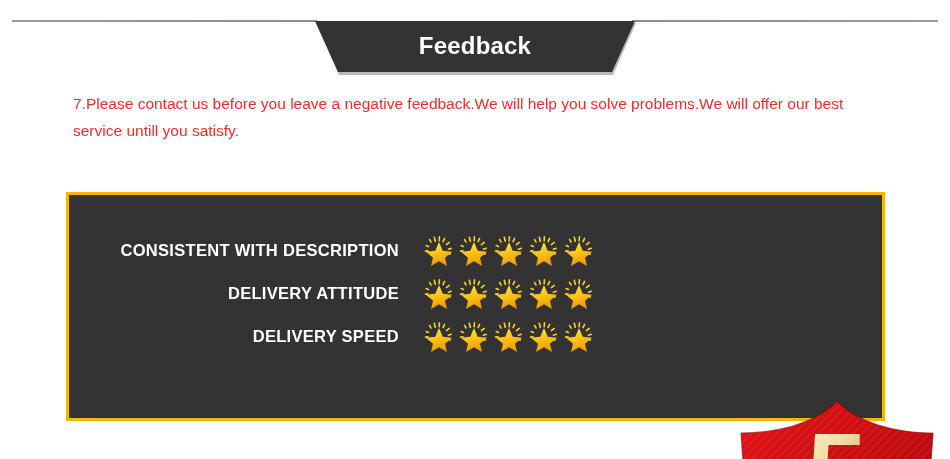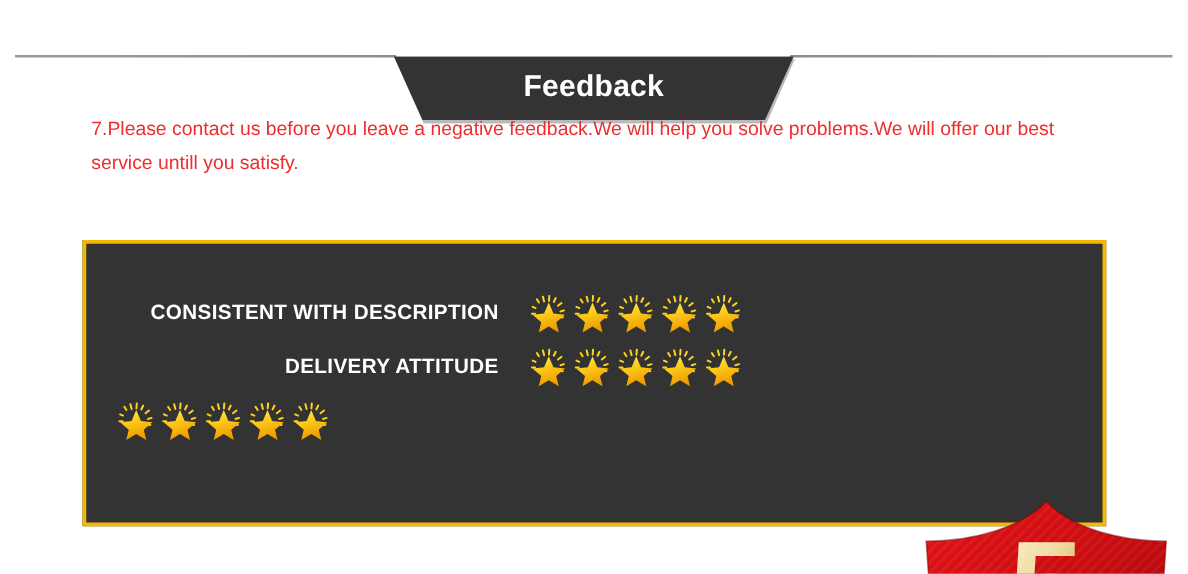--- a/index.html
+++ b/index.html
@@ -6,21 +6,21 @@
   body{
     width:950px;height:459px;
     background:#ffffff;
     font-family:"Liberation Sans", sans-serif;
     overflow:hidden;
     position:relative;
   }
   #page{position:relative;width:950px;height:459px;}
 
   
-  .header-band{position:absolute;left:0;top:0;width:950px;height:80px;margin-top:24px;}
+  .header-band{position:absolute;left:0;top:0;width:950px;height:80px;}
   .rule-left{position:absolute;left:12px;top:20px;width:305px;height:2px;
     background:linear-gradient(to right,#9a9a9a,#8e8e8e);}
   .rule-right{position:absolute;left:632px;top:20px;width:306px;height:2px;
     background:linear-gradient(to left,#9a9a9a,#8e8e8e);}
   .tab-shadow{position:absolute;left:316px;top:23px;width:320px;height:52px;
     background:#b9b9b9;
     clip-path:polygon(0 0,320px 0,297px 52px,23px 52px);
     filter:blur(0.4px);}
   .tab{position:absolute;left:315px;top:21px;width:320px;height:51px;
     background:#333333;
@@ -228,20 +228,21 @@
                 <rect x="49" y="33" width="3.2" height="9" rx="1.4" transform="rotate(96 50.6 37.5)"></rect>
                 <rect x="6" y="18" width="3.2" height="8" rx="1.4" transform="rotate(-68 7.6 22)"></rect>
                 <rect x="5" y="28" width="3.2" height="8" rx="1.4" transform="rotate(-94 6.6 32)"></rect>
               </g>
               <path fill="url(#sg1)" d="M31 14 L38.5 31.5 L57 33.5 L43 45.5 L47 62 L31 52.5 L15 62 L19 45.5 L5 33.5 L23.5 31.5 Z"></path>
             </svg>
         </span>
       </div>
 
       <div class="rating-row">
+        <span class="rating-label">DELIVERY SPEED</span>
         <span class="stars">
           <svg class="star-ico" viewBox="0 0 64 64">
               <g fill="#ffd21e">
                 <rect x="12" y="7" width="3.2" height="9" rx="1.4" transform="rotate(-32 13.6 11.5)"></rect>
                 <rect x="21" y="3" width="3.2" height="11" rx="1.4" transform="rotate(-14 22.6 8.5)"></rect>
                 <rect x="30" y="2" width="3.2" height="11" rx="1.4" transform="rotate(4 31.6 7.5)"></rect>
                 <rect x="39" y="5" width="3.2" height="10" rx="1.4" transform="rotate(26 40.6 10)"></rect>
                 <rect x="47" y="12" width="3.2" height="10" rx="1.4" transform="rotate(52 48.6 17)"></rect>
                 <rect x="51" y="23" width="3.2" height="9" rx="1.4" transform="rotate(74 52.6 27.5)"></rect>
                 <rect x="49" y="33" width="3.2" height="9" rx="1.4" transform="rotate(96 50.6 37.5)"></rect>

